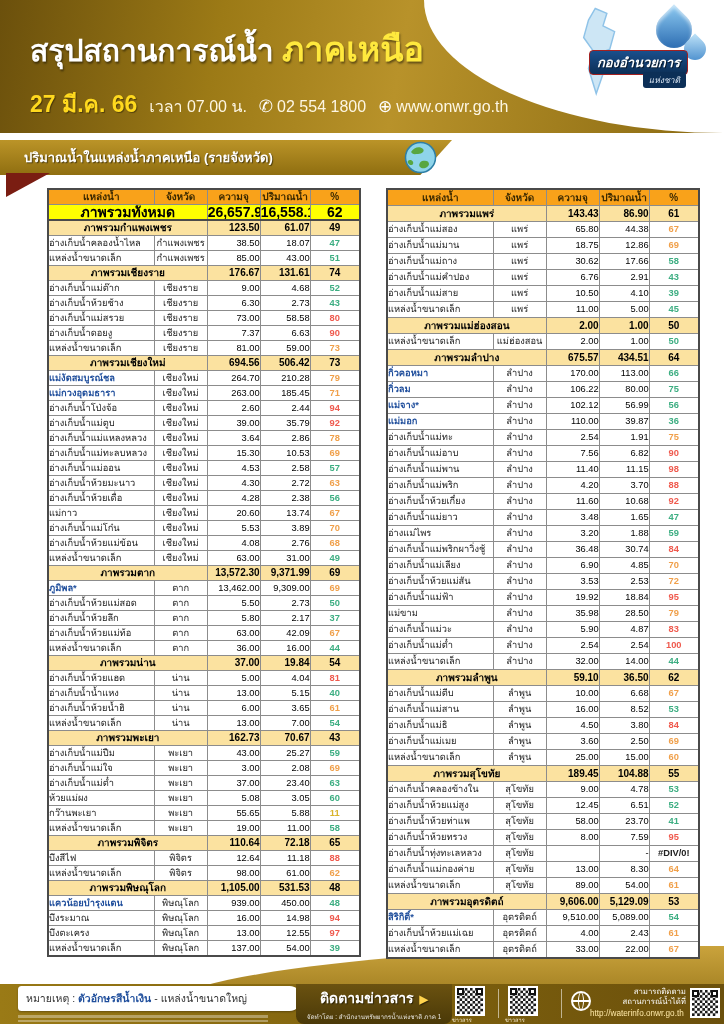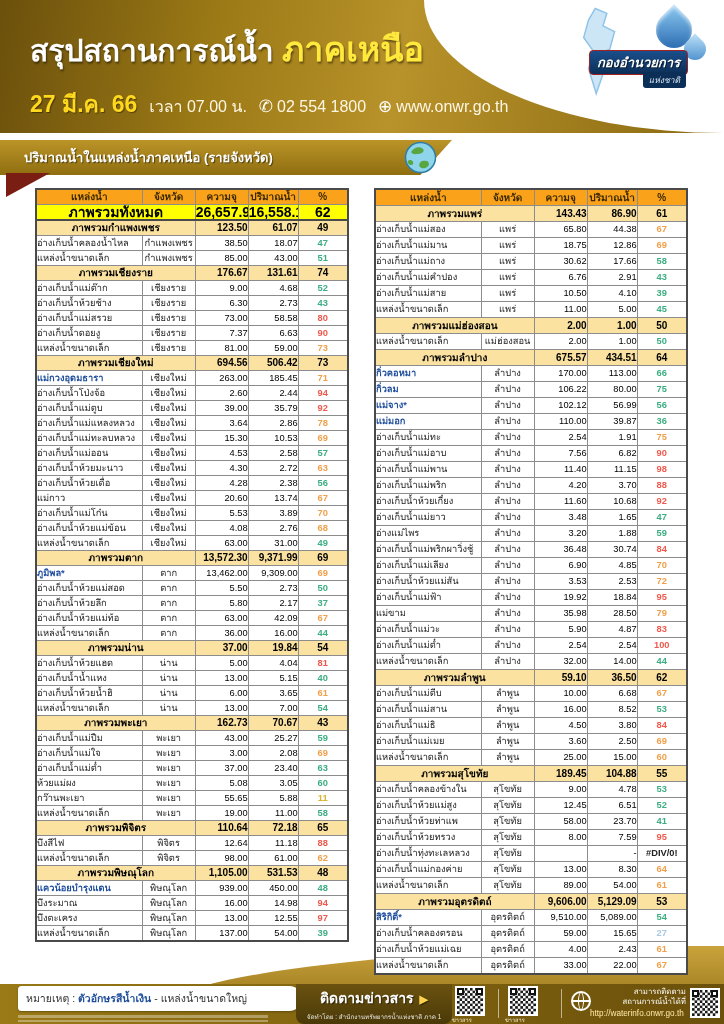--- a/index.html
+++ b/index.html
@@ -59,21 +59,21 @@
   .c-num{text-align:right;padding-right:7px;}
   .c-pct{text-align:center;font-weight:bold;}
   .c-cent{text-align:center;}
   .lg{color:#1f4e9c;font-weight:bold;}
   .pg{color:#3dae82}.po{color:#f0a04b}.pr{color:#ef5a4e}
   .py{color:#d9b42c}.pb{color:#a9c7e2}.pk{color:#222;font-size:7.3px;font-weight:bold;}
 
   
   .gold-swoosh{position:absolute;left:150px;right:0;bottom:0;height:78px;
         background:linear-gradient(#caa33c,#8a6a12);border-top-left-radius:95% 70px;z-index:1;}
-  .wtab{z-index:2;}
+  .wtab{z-index:2;margin-left:12px;}
   .footer{position:absolute;left:0;bottom:0;width:724px;height:40px;z-index:3;
         background:linear-gradient(90deg,#9a7a16,#7c5f0d 60%,#6b500c);}
   .note{position:absolute;left:18px;top:2px;width:276px;height:25px;background:#fff;
         border-radius:4px 14px 14px 4px;font-size:10.5px;line-height:25px;color:#333;
         padding-left:8px;white-space:nowrap;box-shadow:0 1px 2px rgba(0,0,0,.3);}
   .note .nb{color:#1f4e9c;font-weight:bold;}
   .fineprint{position:absolute;left:18px;top:31px;width:250px;}
   .fineprint i{display:block;height:2.5px;background:rgba(255,255,255,.35);margin-bottom:2px;}
   .follow{position:absolute;left:296px;top:0;width:156px;height:40px;
         background:linear-gradient(#6b5210,#4a3908);border-radius:0 0 8px 8px;text-align:center;}
@@ -226,20 +226,27 @@
           <td class="c-num">59.00</td>
           <td class="c-pct po">73</td>
         </tr>
         <tr class="row-sec">
           <td class="c-cent" colspan="2">ภาพรวมเชียงใหม่</td>
           <td class="c-num">694.56</td>
           <td class="c-num">506.42</td>
           <td class="c-pct ">73</td>
         </tr>
         <tr class="">
+          <td class="c-name lg">แม่งัดสมบูรณ์ชล</td>
+          <td class="c-prov">เชียงใหม่</td>
+          <td class="c-num">264.70</td>
+          <td class="c-num">210.28</td>
+          <td class="c-pct po">79</td>
+        </tr>
+        <tr class="">
           <td class="c-name lg">แม่กวงอุดมธารา</td>
           <td class="c-prov">เชียงใหม่</td>
           <td class="c-num">263.00</td>
           <td class="c-num">185.45</td>
           <td class="c-pct po">71</td>
         </tr>
         <tr class="">
           <td class="c-name">อ่างเก็บน้ำโป่งจ้อ</td>
           <td class="c-prov">เชียงใหม่</td>
           <td class="c-num">2.60</td>
@@ -816,27 +823,20 @@
           <td class="c-pct ">53</td>
         </tr>
         <tr class="">
           <td class="c-name lg">สิริกิติ์*</td>
           <td class="c-prov">อุตรดิตถ์</td>
           <td class="c-num">9,510.00</td>
           <td class="c-num">5,089.00</td>
           <td class="c-pct pg">54</td>
         </tr>
         <tr class="">
-          <td class="c-name">อ่างเก็บน้ำคลองตรอน</td>
-          <td class="c-prov">อุตรดิตถ์</td>
-          <td class="c-num">59.00</td>
-          <td class="c-num">15.65</td>
-          <td class="c-pct pb">27</td>
-        </tr>
-        <tr class="">
           <td class="c-name">อ่างเก็บน้ำห้วยแม่เฉย</td>
           <td class="c-prov">อุตรดิตถ์</td>
           <td class="c-num">4.00</td>
           <td class="c-num">2.43</td>
           <td class="c-pct po">61</td>
         </tr>
         <tr class="">
           <td class="c-name">แหล่งน้ำขนาดเล็ก</td>
           <td class="c-prov">อุตรดิตถ์</td>
           <td class="c-num">33.00</td>

